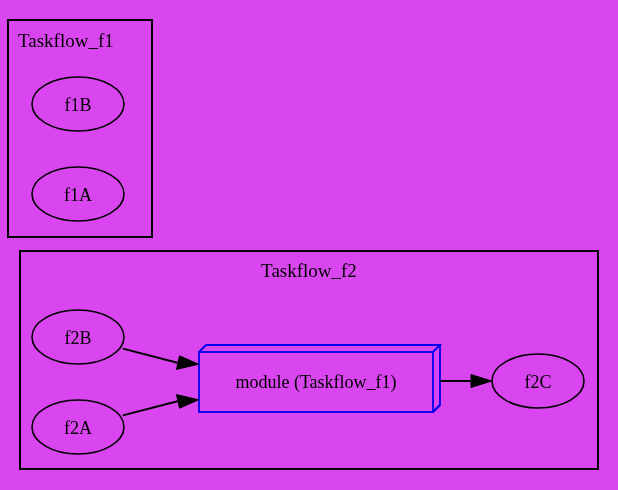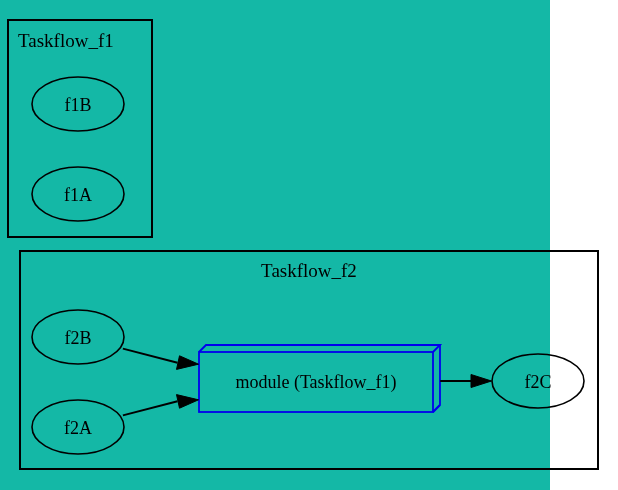--- a/index.html
+++ b/index.html
@@ -9,23 +9,23 @@
     background: #ffffff;
   }
   body {
     width: 618px;
     height: 490px;
     font-family: "Liberation Serif", "DejaVu Serif", serif;
     overflow: hidden;
   }
   #graph-root {
     position: relative;
-    width: 550px;
+    width: 618px;
     height: 490px;
-    background: #14b8a6;
+    background: #d946ef;
   }
   svg#graph-canvas {
     display: block;
     width: 618px;
     height: 490px;
   }
   .cluster-border {
     fill: none;
     stroke: #000000;
     stroke-width: 2;

